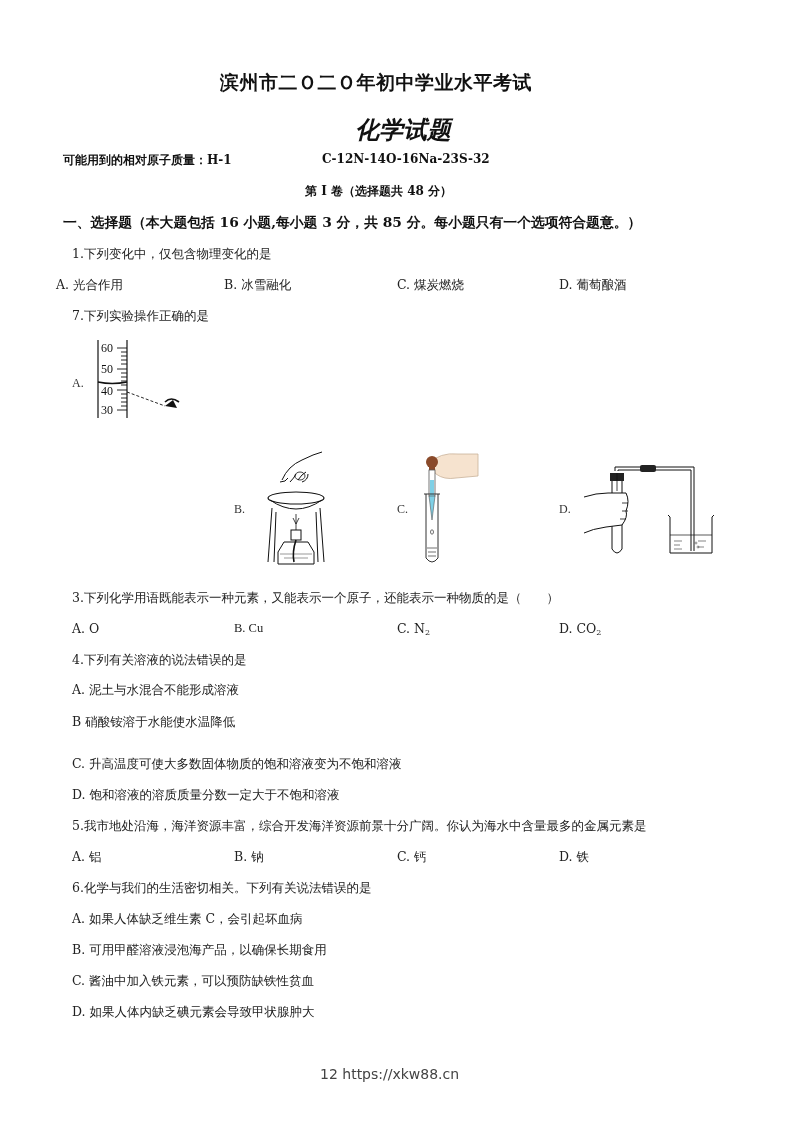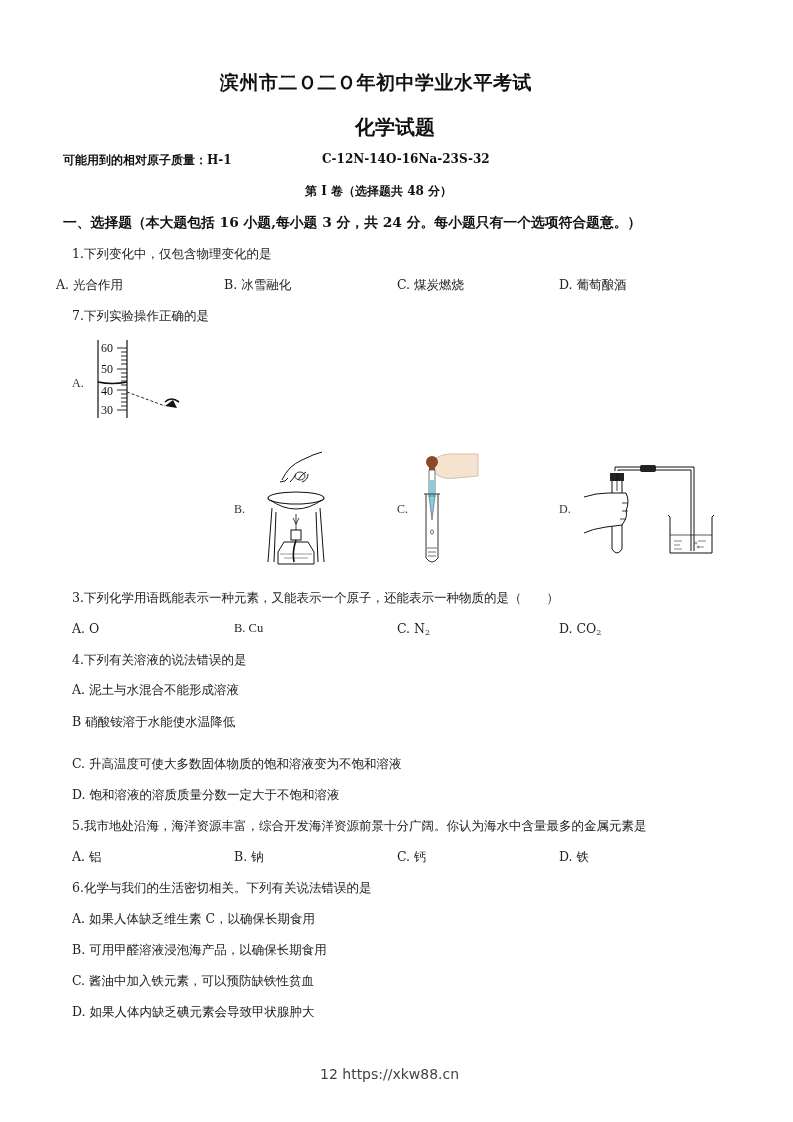--- a/index.html
+++ b/index.html
@@ -1,39 +1,39 @@
 <!DOCTYPE html>
 <html><head>
 <meta charset="utf-8">
 <style>
   html, body { margin: 0; padding: 0; background: #ffffff; }
   body { width: 793px; height: 1122px; position: relative; overflow: hidden;
          font-family: "DejaVu Serif", "Liberation Serif", serif; color: #111; }
   .abs { position: absolute; white-space: nowrap; }
   .title { font-family: "DejaVu Serif", serif; font-weight: bold; font-size: 19px; letter-spacing: 0.5px; }
-  .subtitle { font-family: "DejaVu Serif", serif; font-weight: bold; font-size: 20px; }
+  .subtitle { font-family: "DejaVu Serif", serif; font-weight: bold; font-size: 24px; font-style: italic; }
   .bold13 { font-weight: bold; font-size: 12px; }
   .q { font-size: 12.5px; color: #222; }
   .opt { font-size: 12.5px; color: #222; }
   .footer { font-family: "DejaVu Sans", "Liberation Sans", sans-serif; font-size: 14px; color: #444; }
   sub { font-size: 8px; vertical-align: -2px; }
   .fig-label { font-size: 12px; color: #333; font-family: "Liberation Serif", serif; }
   svg { position: absolute; overflow: visible; }
 </style>
 </head>
 <body>
 
 <div class="abs title" style="left:220px; top:70px;">滨州市二Ｏ二Ｏ年初中学业水平考试</div>
 <div class="abs subtitle" style="left:355px; top:114px;">化学试题</div>
 
 <div class="abs bold13" style="left:63px; top:152px;">可能用到的相对原子质量：H-1</div>
 <div class="abs bold13" style="left:322px; top:152px;">C-12N-14O-16Na-23S-32</div>
 
 <div class="abs bold13" style="left:305px; top:183px;">第 I 卷（选择题共 48 分）</div>
-<div class="abs bold13" style="left:63px; top:214px; font-size:13.8px;">一、选择题（本大题包括 16 小题,每小题 3 分，共 24 分。每小题只有一个选项符合题意。）</div>
+<div class="abs bold13" style="left:63px; top:214px; font-size:13.8px;">一、选择题（本大题包括 16 小题,每小题 3 分，共 85 分。每小题只有一个选项符合题意。）</div>
 
 <div class="abs q" style="left:72px; top:246px;">1.下列变化中，仅包含物理变化的是</div>
 <div class="abs opt" style="left:56px; top:277px;">A.  光合作用</div>
 <div class="abs opt" style="left:224px; top:277px;">B.  冰雪融化</div>
 <div class="abs opt" style="left:397px; top:277px;">C.  煤炭燃烧</div>
 <div class="abs opt" style="left:559px; top:277px;">D.  葡萄酿酒</div>
 
 <div class="abs q" style="left:72px; top:308px;">7.下列实验操作正确的是</div>
 
 <div class="abs fig-label" style="left:72px; top:376px;">A.</div>
@@ -139,18 +139,18 @@
 <div class="abs opt" style="left:72px; top:756px;">C.  升高温度可使大多数固体物质的饱和溶液变为不饱和溶液</div>
 <div class="abs opt" style="left:72px; top:787px;">D.  饱和溶液的溶质质量分数一定大于不饱和溶液</div>
 
 <div class="abs q" style="left:72px; top:818px;">5.我市地处沿海，海洋资源丰富，综合开发海洋资源前景十分广阔。你认为海水中含量最多的金属元素是</div>
 <div class="abs opt" style="left:72px; top:849px;">A.  铝</div>
 <div class="abs opt" style="left:234px; top:849px;">B.  钠</div>
 <div class="abs opt" style="left:397px; top:849px;">C.  钙</div>
 <div class="abs opt" style="left:559px; top:849px;">D.  铁</div>
 
 <div class="abs q" style="left:72px; top:880px;">6.化学与我们的生活密切相关。下列有关说法错误的是</div>
-<div class="abs opt" style="left:72px; top:911px;">A.  如果人体缺乏维生素 C，以确保长期食用</div>
+<div class="abs opt" style="left:72px; top:911px;">A.  如果人体缺乏维生素 C，会引起坏血病</div>
 <div class="abs opt" style="left:72px; top:942px;">B.  可用甲醛溶液浸泡海产品，以确保长期食用</div>
 <div class="abs opt" style="left:72px; top:973px;">C.  酱油中加入铁元素，可以预防缺铁性贫血</div>
 <div class="abs opt" style="left:72px; top:1004px;">D.  如果人体内缺乏碘元素会导致甲状腺肿大</div>
 
 <div class="abs footer" style="left:320px; top:1066px;">12 https://xkw88.cn</div>
 
 </body></html>

